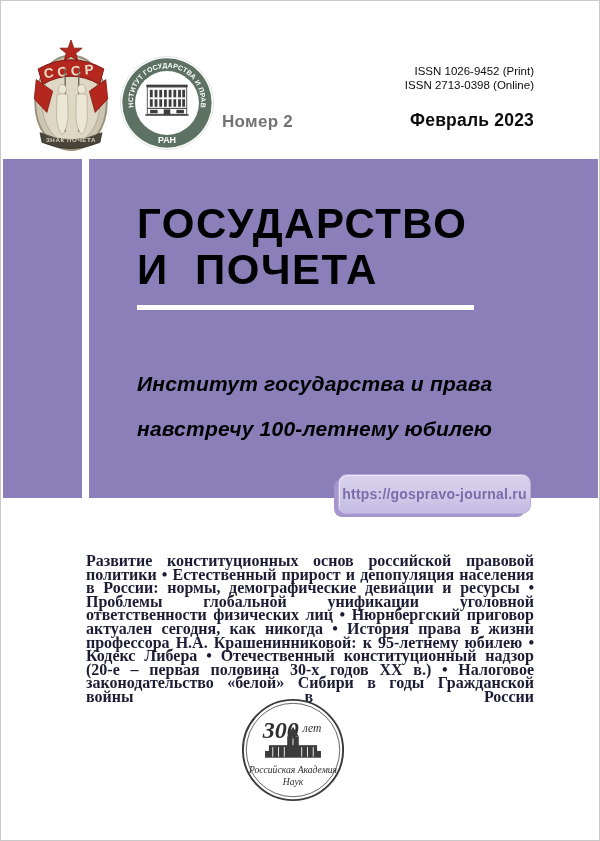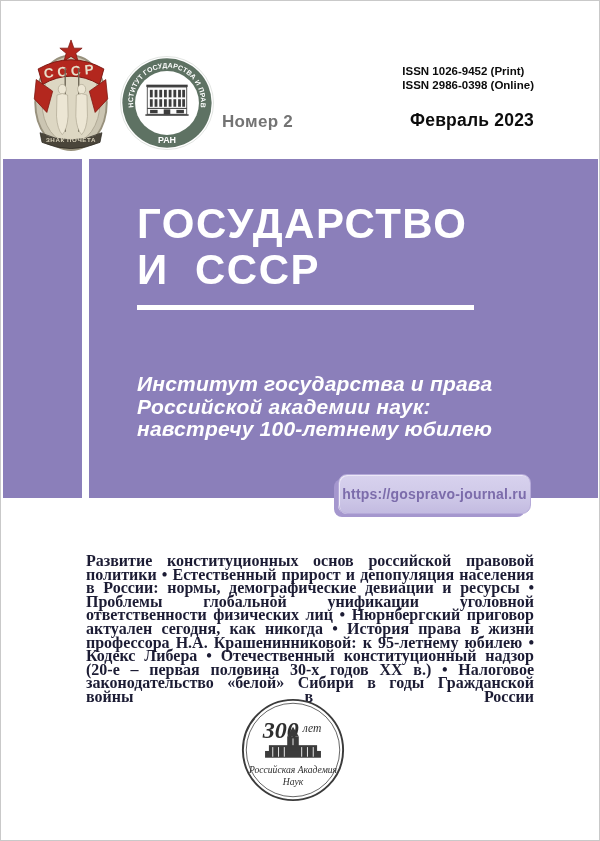--- a/index.html
+++ b/index.html
@@ -22,35 +22,35 @@
     font-family:"Liberation Sans",sans-serif;
   }
   
   .order-badge{position:absolute;left:26px;top:38px;width:88px;height:114px;}
   .institute-seal{position:absolute;left:119px;top:55px;width:94px;height:94px;}
   .issue-number{
     position:absolute;left:221px;top:111px;
     font-size:17px;font-weight:bold;color:#737373;letter-spacing:0.3px;
   }
   .issn-block{
-    position:absolute;right:65px;top:63px;
-    font-size:11.5px;line-height:14px;color:#0c0c0c;font-weight:700;
+    position:absolute;right:65px;top:63px;text-align:right;
+    font-size:11.5px;line-height:14px;color:#0c0c0c;font-weight:400;
   }
   .issue-date{
     position:absolute;right:65px;top:109px;text-align:right;
     font-size:17.5px;font-weight:bold;color:#0c0c0c;letter-spacing:0.2px;
   }
   
   .left-stripe{
     position:absolute;left:2px;top:158px;width:79px;height:339px;
     background:var(--panel-purple);
   }
   .purple-panel{
     position:absolute;left:88px;top:158px;right:1px;height:339px;
-    background:var(--panel-purple);color:#ffffff;
+    background:var(--panel-purple);color:#000000;
   }
   .title-ru{
     position:absolute;left:48px;top:42px;
     font-size:42px;line-height:46px;font-weight:bold;letter-spacing:1.5px;
     white-space:pre;
   }
   .title-rule{
     position:absolute;left:48px;top:146px;width:337px;height:5px;background:#ffffff;
   }
   .title-en{
@@ -152,31 +152,31 @@
           <rect x="27" y="62" width="46" height="1.6"></rect>
         </g>
       </g>
     </svg>
   </div>
 
   <div class="issue-number">Номер 2</div>
 
   <div class="issn-block">
     <div>ISSN 1026-9452 (Print)</div>
-    <div>ISSN 2986-0398 (Online)</div>
+    <div>ISSN 2713-0398 (Online)</div>
   </div>
 
   <div class="issue-date">Февраль 2023</div>
 
   <div class="left-stripe"></div>
 
   <div class="purple-panel">
-    <div class="title-ru"><span>ГОСУДАРСТВО</span><br><span>И  СССР</span></div>
+    <div class="title-ru"><span>ГОСУДАРСТВО</span><br><span>И  ПОЧЕТА</span></div>
     <div class="title-rule"></div>
-    <div class="subtitle"><span>Институт государства и права</span><br><span>Российской академии наук:</span><br><span>навстречу 100-летнему юбилею</span></div>
+    <div class="subtitle"><span>Институт государства и права</span><br><br><span>навстречу 100-летнему юбилею</span></div>
   </div>
 
   <a class="url-button" href="#">https://gospravo-journal.ru</a>
 
   <p class="annotation">Развитие конституционных основ российской правовой политики • Естественный прирост и депопуляция населения в России: нормы, демографические девиации и ресурсы • Проблемы глобальной унификации уголовной ответственности физических лиц • Нюрнбергский приговор актуален сегодня, как никогда • История права в жизни профессора Н.А. Крашенинниковой: к 95-летнему юбилею • Кодекс Либера • Отечественный конституционный надзор (20-е – первая половина 30-х годов XX в.) • Налоговое законодательство «белой» Сибири в годы Гражданской войны в России</p>
 
   <div class="ras-logo">
     <svg viewBox="0 0 110 110">
       <circle cx="55" cy="55" r="52" fill="#ffffff" stroke="#3b3b3b" stroke-width="2"></circle>
       <circle cx="55" cy="55" r="48.5" fill="none" stroke="#3b3b3b" stroke-width="0.8"></circle>

